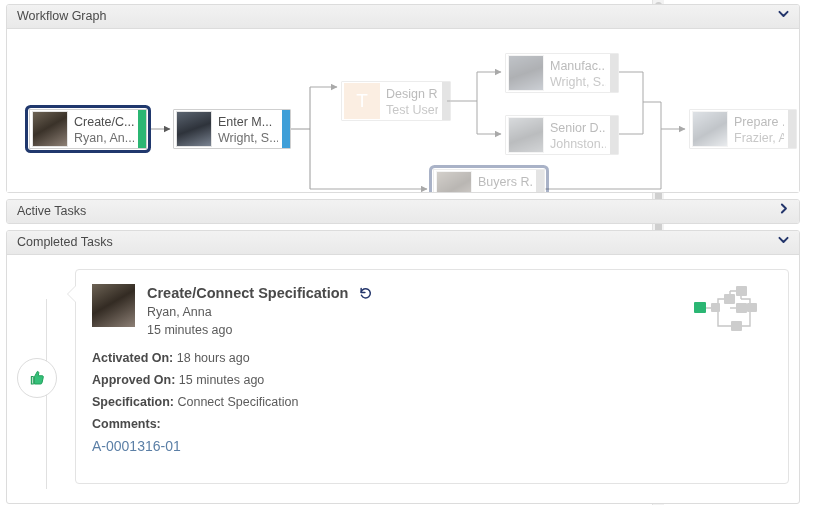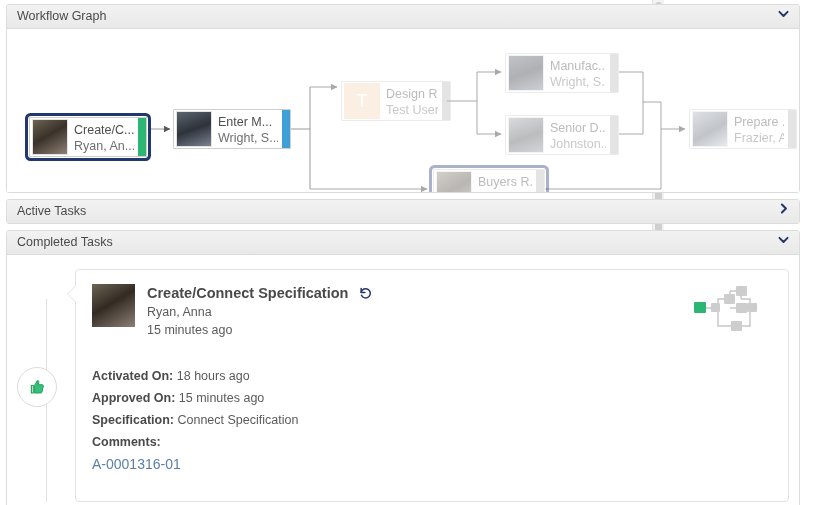--- a/index.html
+++ b/index.html
@@ -111,21 +111,21 @@
   }
   .bhead{display:flex;align-items:flex-start;}
   .bhead .phot{
     width:43px;height:43px;flex:0 0 43px;background-size:cover;background-position:center 18%;
   }
   .bhead .meta{margin-left:12px;}
   .ttl{font-size:14.5px;color:#4a4a4a;font-weight:bold;line-height:18px;display:flex;align-items:center;}
   .ttl .hist{margin-left:10px;display:inline-flex;color:#23356b;}
   .who{font-size:12.5px;color:#5b5b5b;line-height:18px;margin-top:1px;}
   .whn{font-size:12.5px;color:#5b5b5b;line-height:18px;}
-  .flds{margin-top:26px;}
+  .flds{margin-top:8px;}
   .fld{font-size:12.5px;line-height:22px;color:#5b5b5b;}
   .fld b{color:#4a4a4a;font-weight:bold;}
   .lnk{font-size:14px;line-height:22px;color:#5b7fa6;cursor:pointer;}
 
   .mini{position:absolute;right:18px;top:16px;width:78px;height:52px;}
 </style>
 </head>
 <body>
 
 <div class="root">
@@ -178,21 +178,21 @@
               <path d="M636,43 L636,105"></path>
               <path d="M636,73 L654,73"></path>
               <path d="M654,73 L654,100"></path>
 
               <path d="M538,160 L654,160"></path>
               <path d="M654,100 L654,160"></path>
               <path d="M654,100 L678,100" marker-end="url(#ahf)"></path>
             </g>
           </svg>
 
-          <div class="node sel" style="left:22px;top:88px;width:118px;">
+          <div class="node sel" style="left:22px;top:80px;width:118px;">
             <div class="ninner">
               <div class="av" style="background-image:linear-gradient(150deg,#6d6355 0%,#3a3229 45%,#8d8076 100%);"></div>
               <div class="txt">
                 <div class="t1">Create/C...</div>
                 <div class="t2">Ryan, An...</div>
               </div>
               <div class="bar" style="background:#2bb673;"></div>
             </div>
           </div>
 

